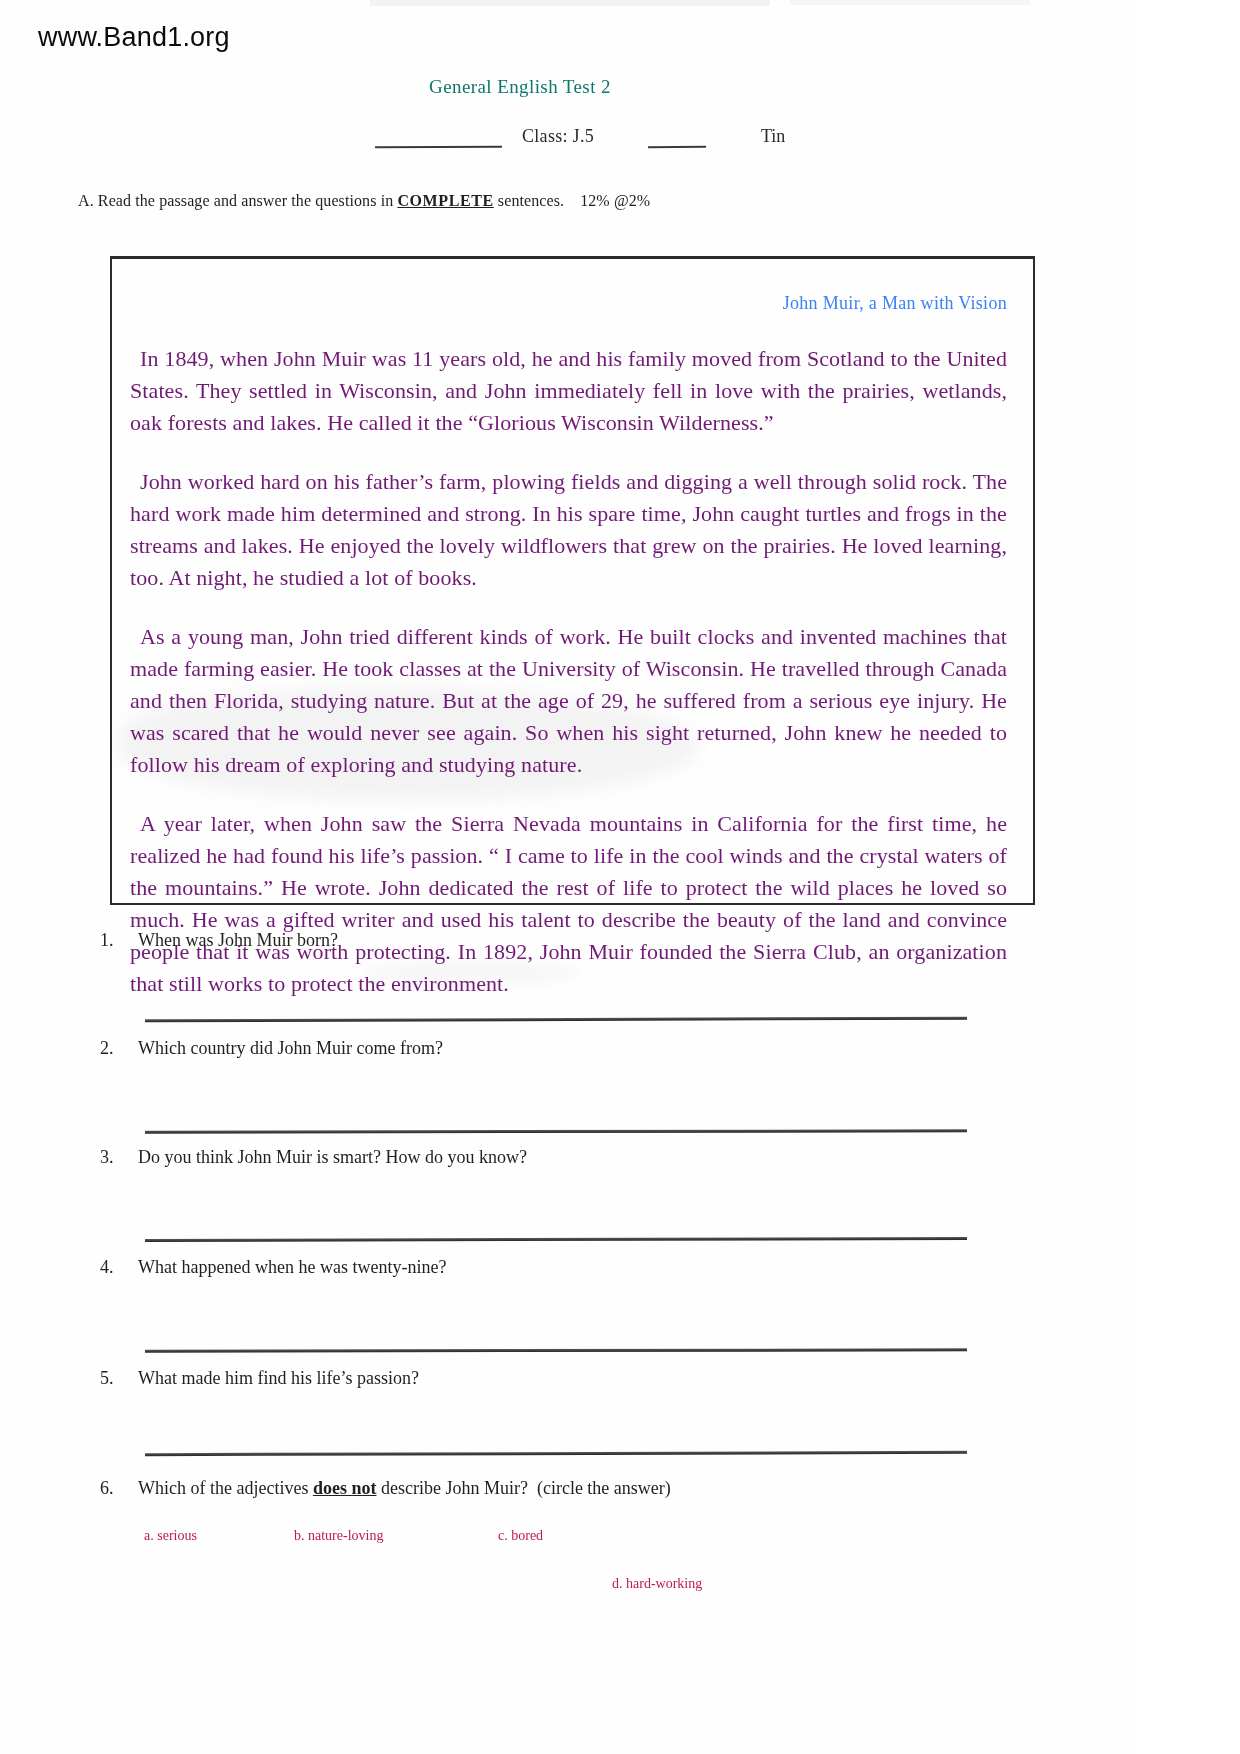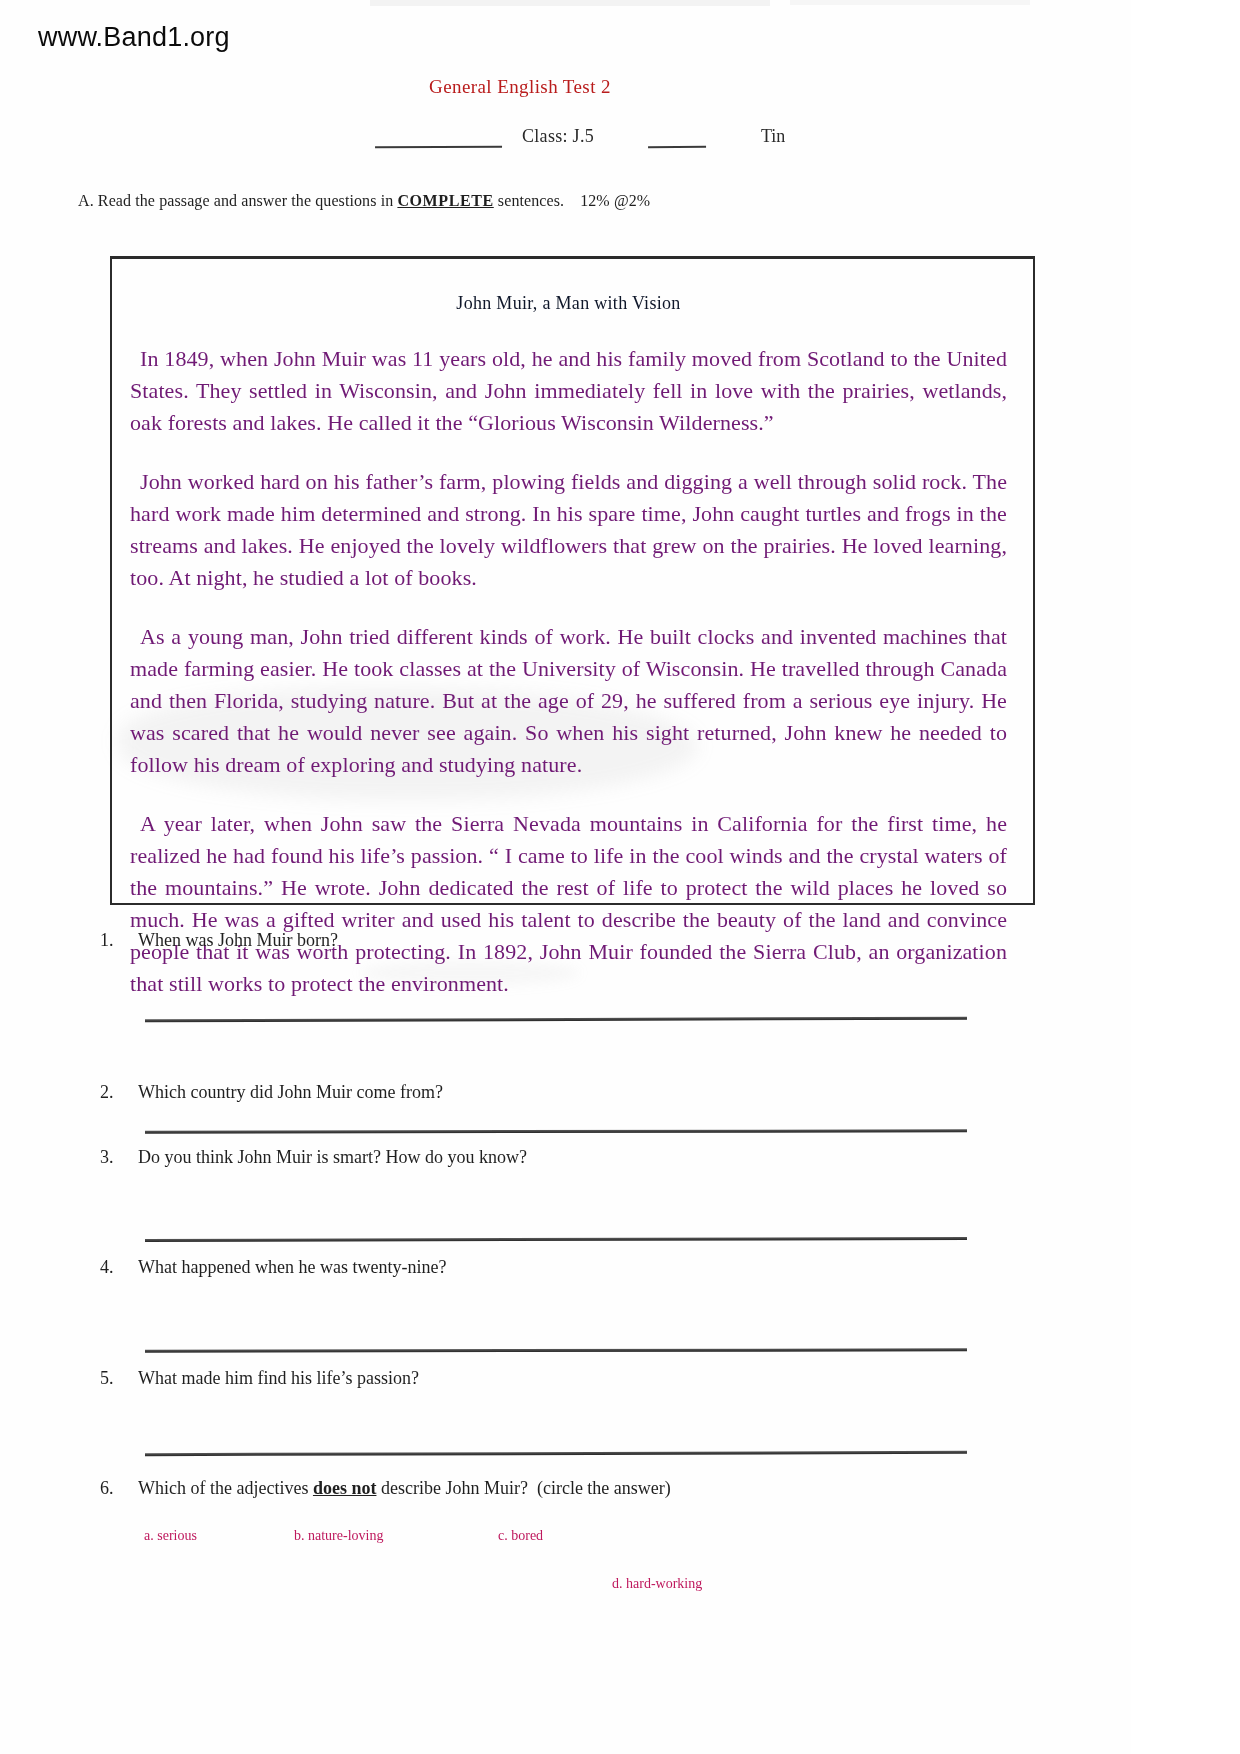--- a/index.html
+++ b/index.html
@@ -26,41 +26,41 @@
     border-radius:50%;
     filter:blur(6px);
   }
   .watermark{
     position:absolute;left:38px;top:22px;
     font-family:"Liberation Sans", sans-serif;
     font-size:27px;font-weight:500;color:#0b0b0b;letter-spacing:0.2px;
   }
   .doc-title{
     position:absolute;left:0;top:76px;width:1040px;
-    text-align:center;font-size:19px;letter-spacing:0.4px;color:#b91c1c;
+    text-align:center;font-size:19px;letter-spacing:0.4px;color:#0f766e;
   }
   .class-row{position:absolute;left:0;top:124px;width:1240px;height:26px;font-size:18px;text-align:right;}
   .blank-1{position:absolute;left:375px;top:0;width:127px;height:22px;border-bottom:2px solid #3a3a3a;transform:rotate(-0.2deg);}
   .class-label{position:absolute;left:522px;top:2px;color:#2a2a2a;letter-spacing:0.3px;}
   .blank-2{position:absolute;left:648px;top:0;width:58px;height:22px;border-bottom:2px solid #3a3a3a;transform:rotate(-0.3deg);}
   .name-suffix{position:absolute;left:745px;top:2px;color:#2a2a2a;margin-left:16px;}
   .section-a{
     position:absolute;left:78px;top:192px;width:1000px;
     font-size:16px;color:#1f1f1f;white-space:pre-wrap;letter-spacing:0.1px;
   }
   .em-complete{font-weight:bold;text-decoration:underline;letter-spacing:0.6px;}
   .marks{margin-left:16px;}
   .passage-box{
     position:absolute;left:110px;top:256px;width:925px;height:649px;
     border:2px solid #2b2b2b;border-top-width:3px;
     box-sizing:border-box;
     padding:18px 26px 0 18px;
   }
   .passage-title{
-    text-align:center;font-size:18px;color:#0f172a;
+    text-align:right;font-size:18px;color:#3b82f6;
     margin:16px 0 29px 0;letter-spacing:0.3px;
   }
   .passage-par{
     font-size:22px;line-height:32px;margin:0 0 27px 0;
     text-align:justify;text-indent:10px;color:#701a75;
     letter-spacing:0.1px;white-space:normal;
   }
   .question{position:absolute;left:100px;font-size:18px;color:#1f1f1f;width:900px;}
   .q-num{display:inline-block;width:38px;}
   .q-text{white-space:pre-wrap;}
@@ -68,21 +68,21 @@
   .answer-line{
     position:absolute;left:145px;width:822px;height:3px;
     background:linear-gradient(#5a5a5a,#262626);
   }
   .al-1{top:1018px;transform:rotate(-0.18deg);}
   .al-2{top:1130px;transform:rotate(-0.10deg);}
   .al-3{top:1238px;transform:rotate(-0.14deg);}
   .al-4{top:1349px;transform:rotate(-0.10deg);}
   .al-5{top:1452px;transform:rotate(-0.16deg);}
   .q-1{top:930px;}
-  .q-2{top:1082px;}
+  .q-2{top:1038px;}
   .q-3{top:1147px;}
   .q-4{top:1257px;}
   .q-5{top:1368px;}
   .q-6{top:1478px;}
   .options-row{position:absolute;left:0;top:1528px;width:1240px;height:30px;font-size:14px;color:#be185d;}
   .opt-a{position:absolute;left:144px;}
   .opt-b{position:absolute;left:294px;}
   .opt-c{position:absolute;left:498px;}
   .opt-d{position:absolute;left:612px;margin-top:48px;}
 </style>

